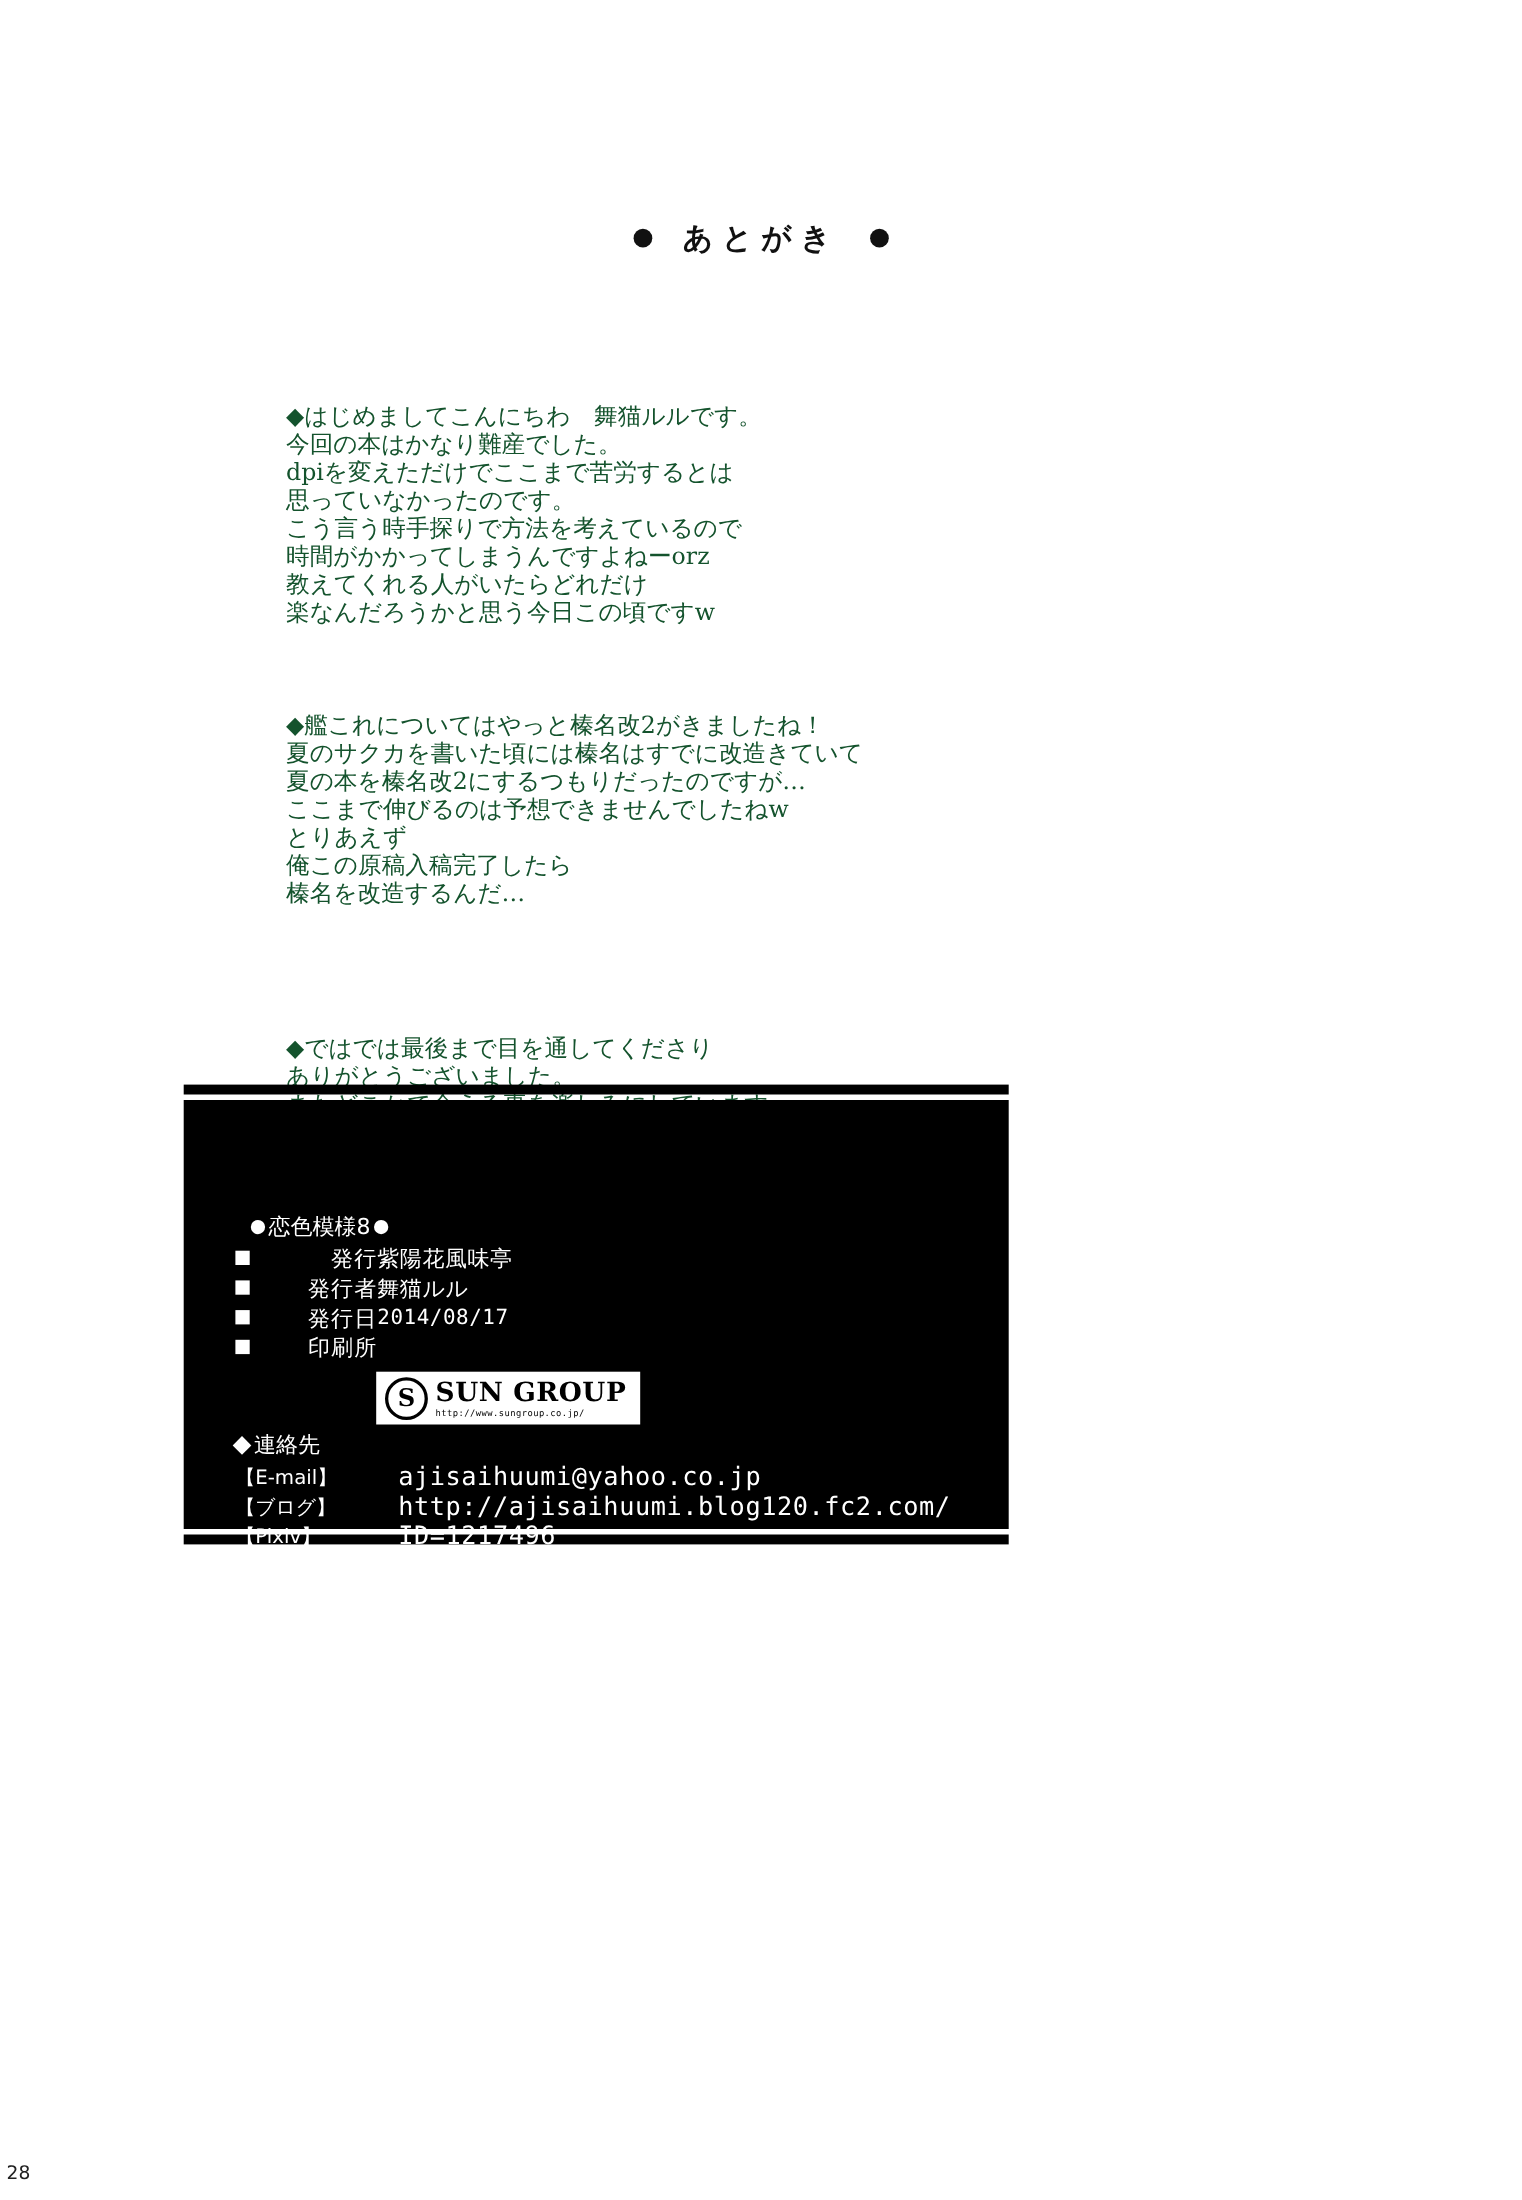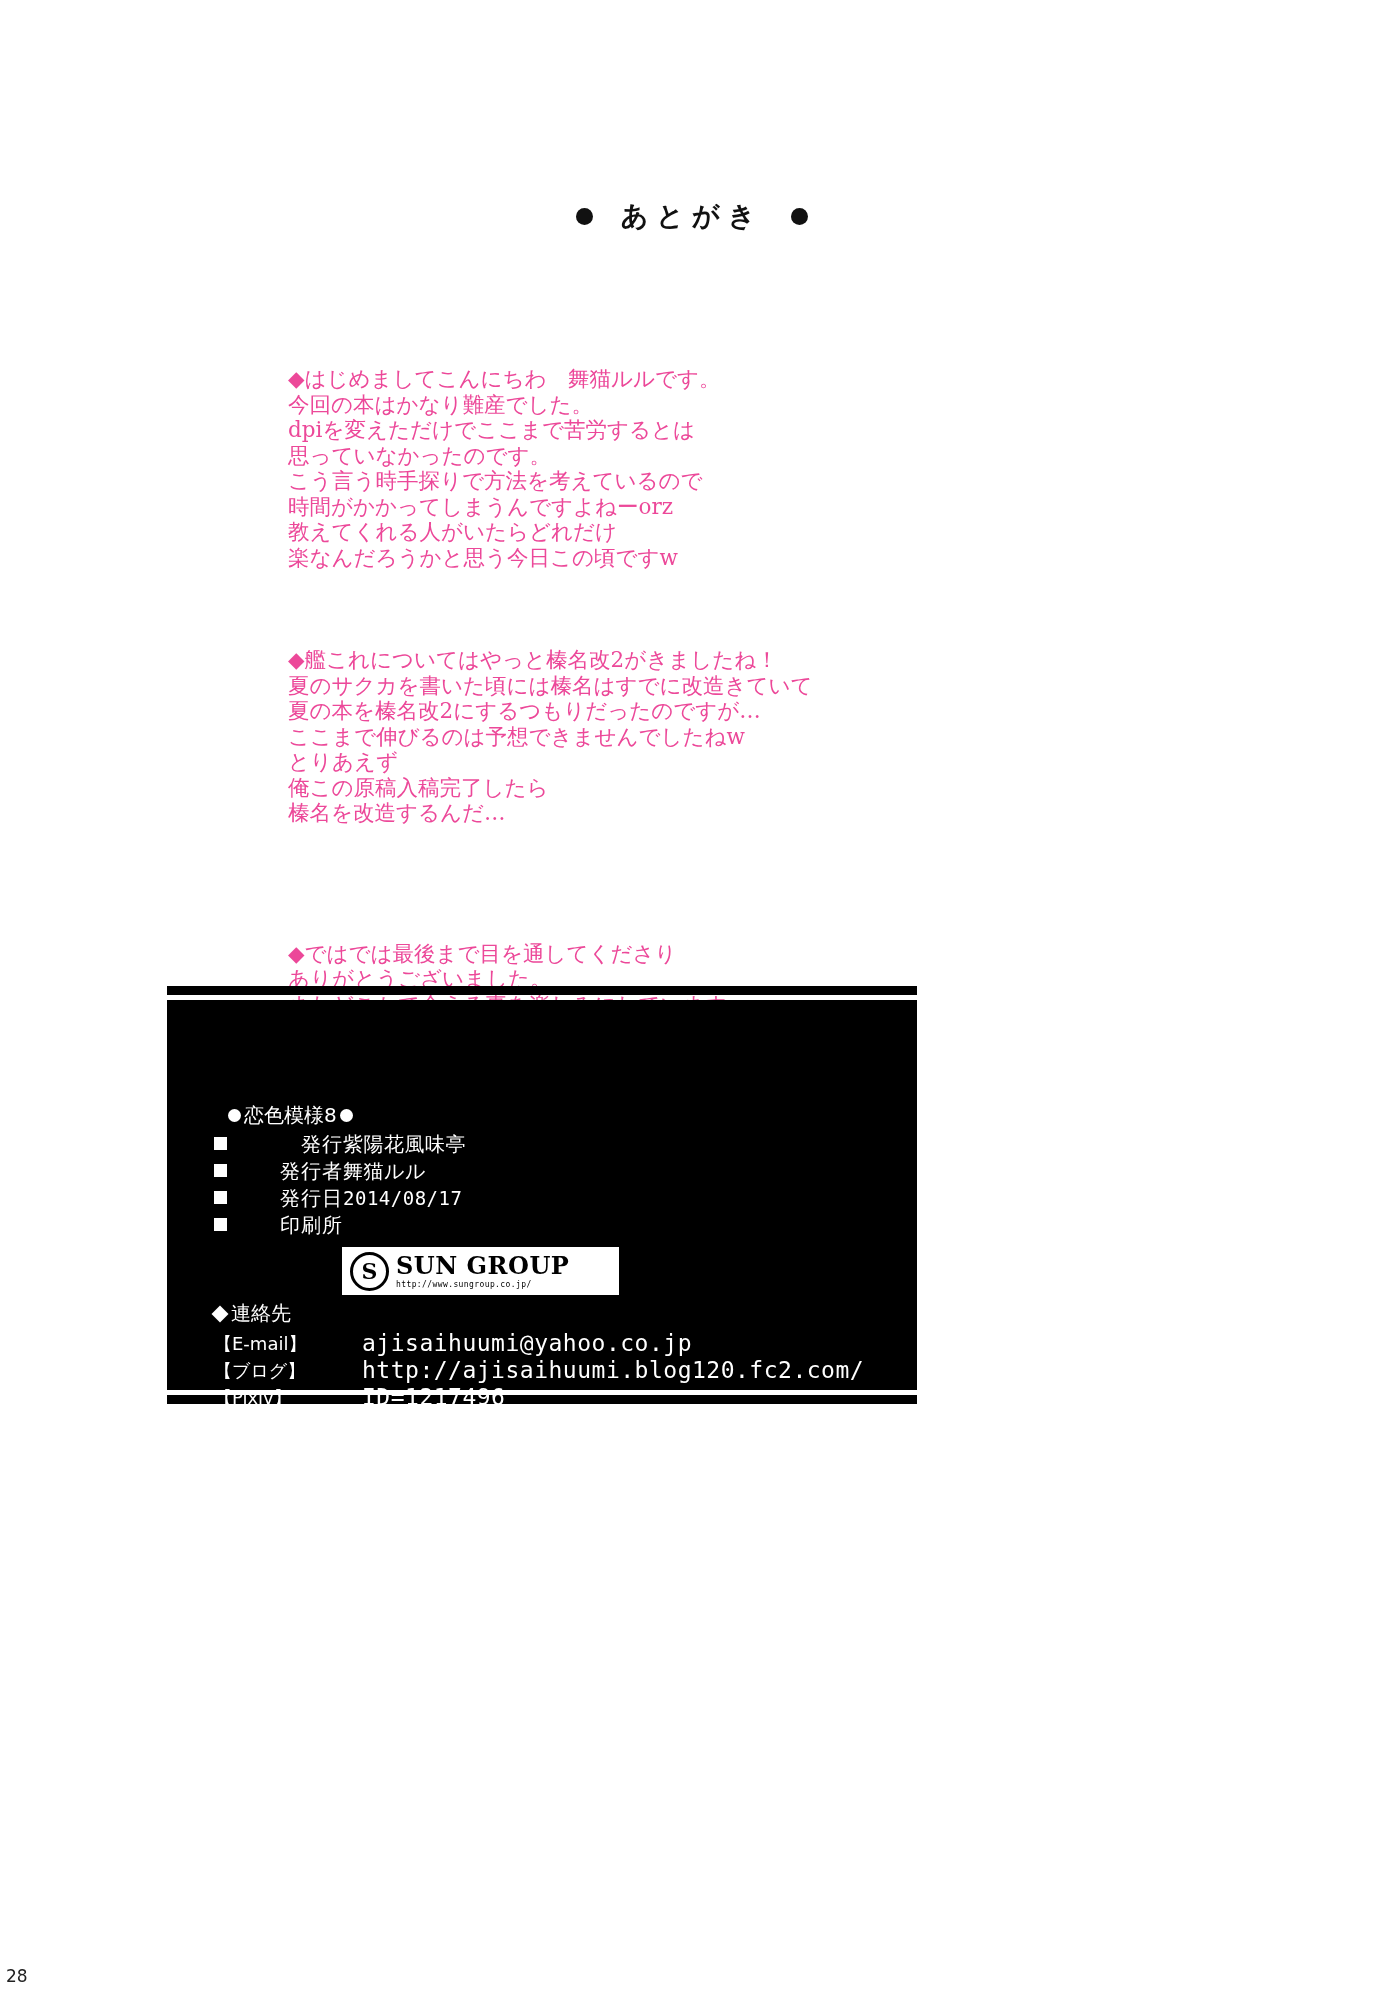--- a/index.html
+++ b/index.html
@@ -39,26 +39,26 @@
     border-radius: 50%;
     background: #111;
   }
   .afterword-heading .title-text {
     letter-spacing: 8px;
   }
 
   
   .afterword-body {
     position: absolute;
-    left: 288px;
+    left: 260px;
     top: 315px;
     width: 800px;
     font-size: 21.5px;
     line-height: 25.5px;
-    color: #ec4899;
+    color: #14532d;
     white-space: pre-wrap;
     font-family: "DejaVu Serif", "Liberation Serif", serif;
   }
   .para {
     margin: 0 0 26px 0;
     white-space: pre-wrap;
   }
   .para.gap-large { margin-bottom: 64px; }
 
   
@@ -162,21 +162,21 @@
   .info-value.jp {
     font-family: "DejaVu Sans", "Liberation Sans", sans-serif;
     font-size: 20px;
   }
 
   
   .printer-logo {
     position: absolute;
     top: 247px;
     left: 175px;
-    width: 277px;
+    width: 240px;
     height: 48px;
     background: #fff;
     color: #000;
     display: flex;
     align-items: center;
     padding-left: 8px;
     box-sizing: border-box;
   }
   .logo-mark {
     width: 33px;

